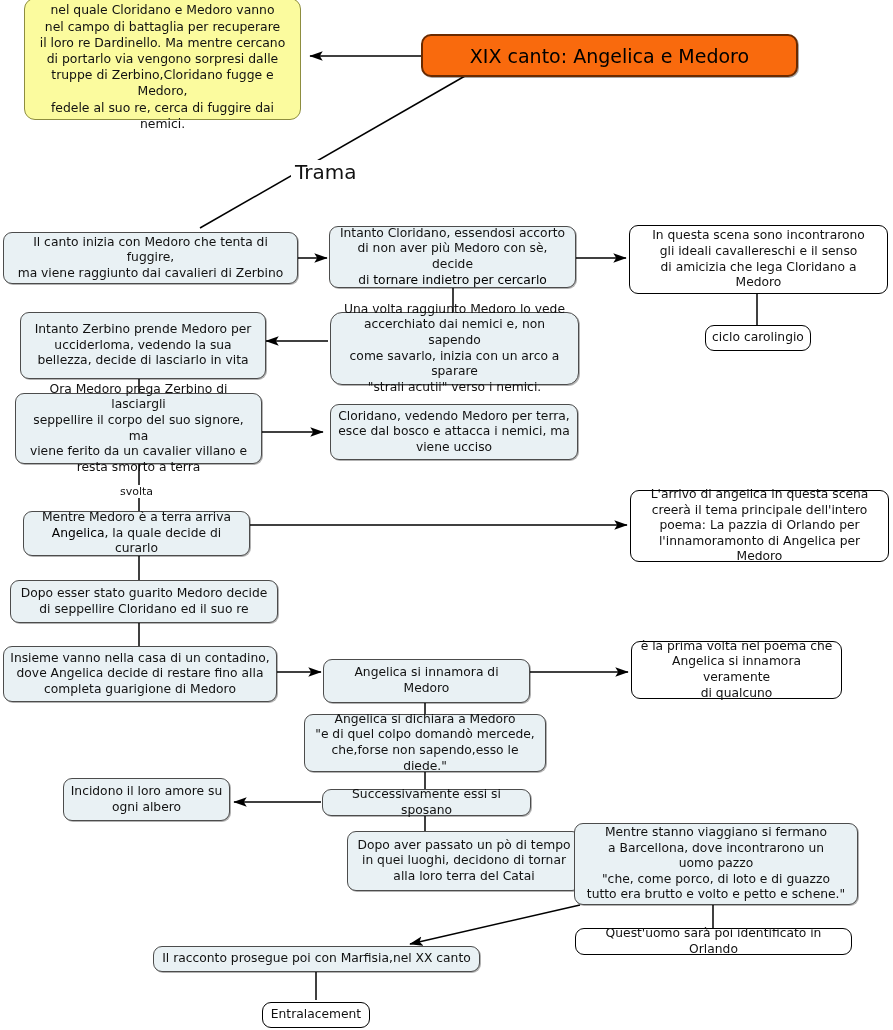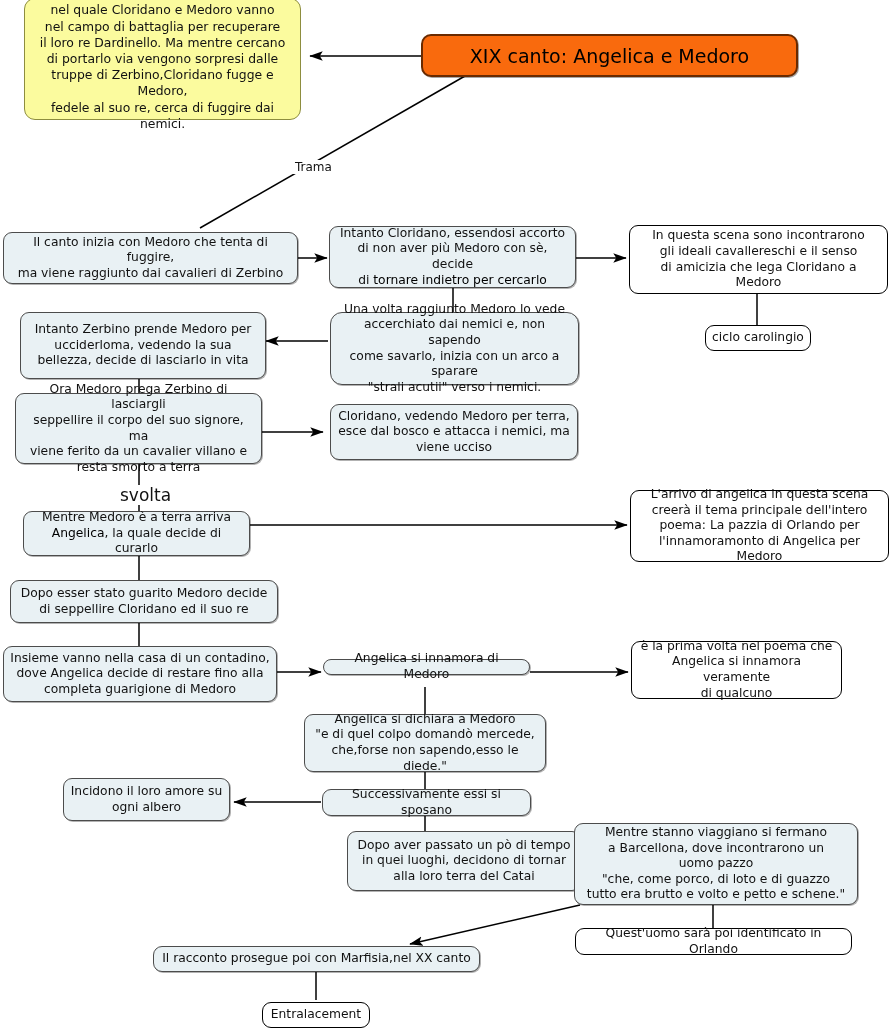--- a/index.html
+++ b/index.html
@@ -65,29 +65,29 @@
     font-size: 19px;
     line-height: 24px;
     color: #000000;
     box-shadow: 1px 1px 0 rgba(0,0,0,0.35);
   }
   .hl {
     color: #000000;
   }
   .edge-label {
     position: absolute;
-    font-size: 17px;
+    font-size: 11px;
     color: #111111;
     background: #ffffff;
     padding: 0 2px;
     z-index: 3;
     white-space: nowrap;
   }
   .edge-label.big {
-    font-size: 12px;
+    font-size: 20px;
     padding: 0 4px;
   }
 </style>
 </head>
 <body>
 
 <div id="canvas">
 
   <svg id="edges" xmlns="http://www.w3.org/2000/svg">
     <defs>
@@ -226,21 +226,21 @@
     <span>Dopo esser stato guarito Medoro decide
 di seppellire Cloridano ed il suo re</span>
   </div>
 
   <div class="node blue" style="left:3px; top:646px; width:274px; height:56px;">
     <span>Insieme vanno nella casa di un contadino,
 dove Angelica decide di restare fino alla
 completa guarigione di Medoro</span>
   </div>
 
-  <div class="node blue" style="left:323px; top:659px; width:207px; height:16px;">
+  <div class="node blue" style="left:323px; top:659px; width:207px; height:44px;">
     <span>Angelica si innamora di Medoro</span>
   </div>
 
   <div class="node white" style="left:631px; top:641px; width:211px; height:58px;">
     <span>è la prima volta nel poema che
 Angelica si innamora veramente
 di qualcuno</span>
   </div>
 
   <div class="node blue" style="left:304px; top:714px; width:242px; height:58px;">

